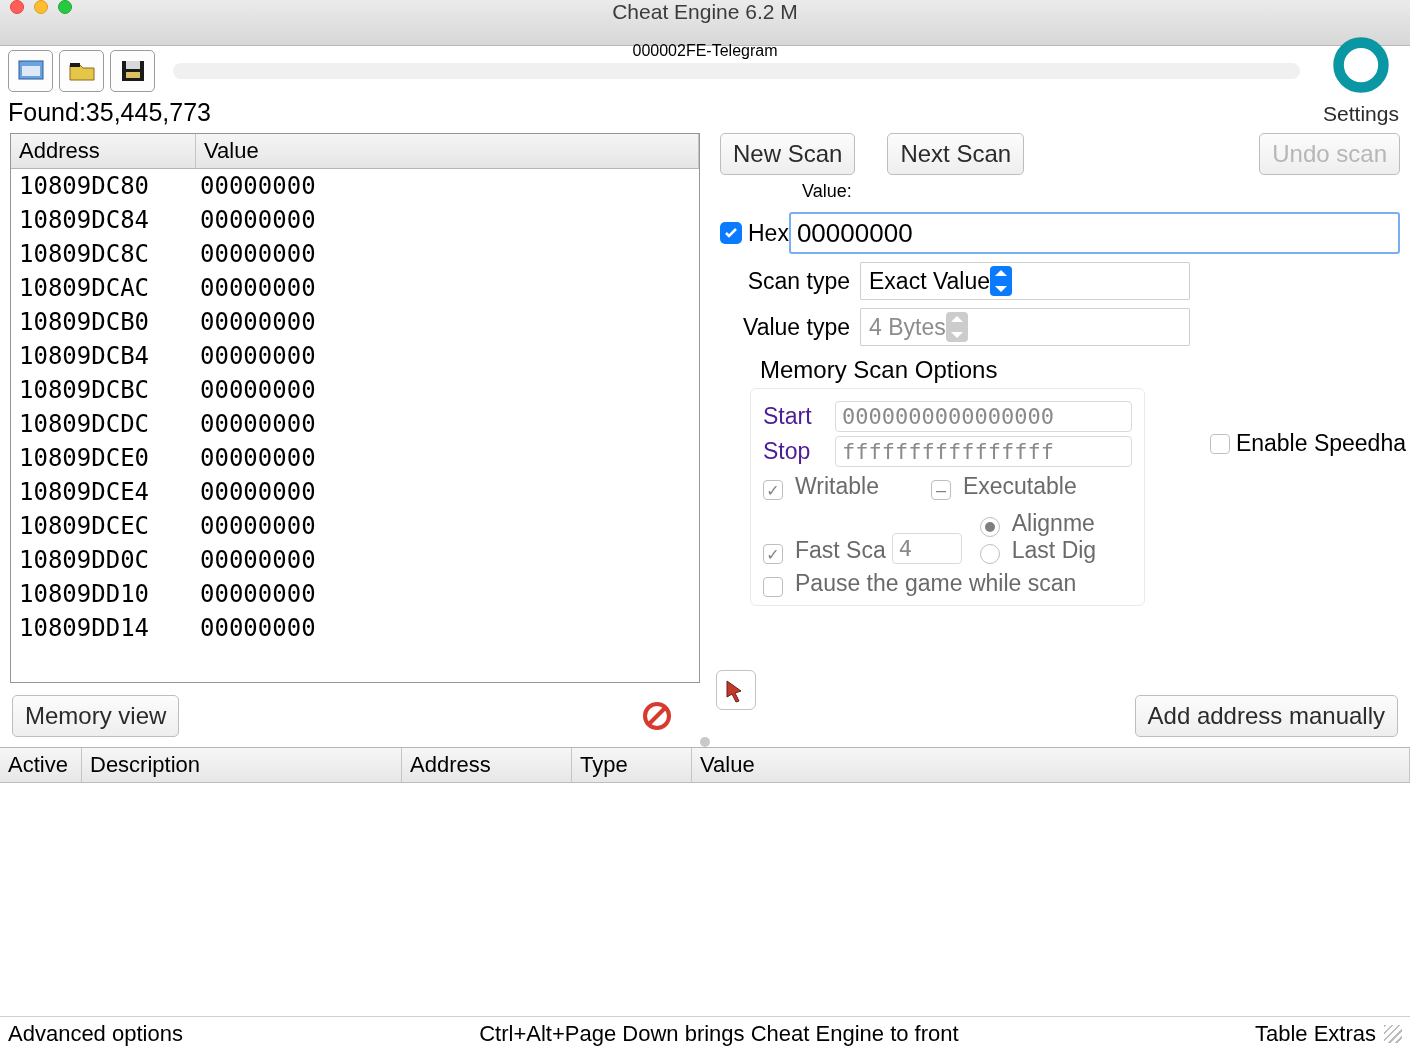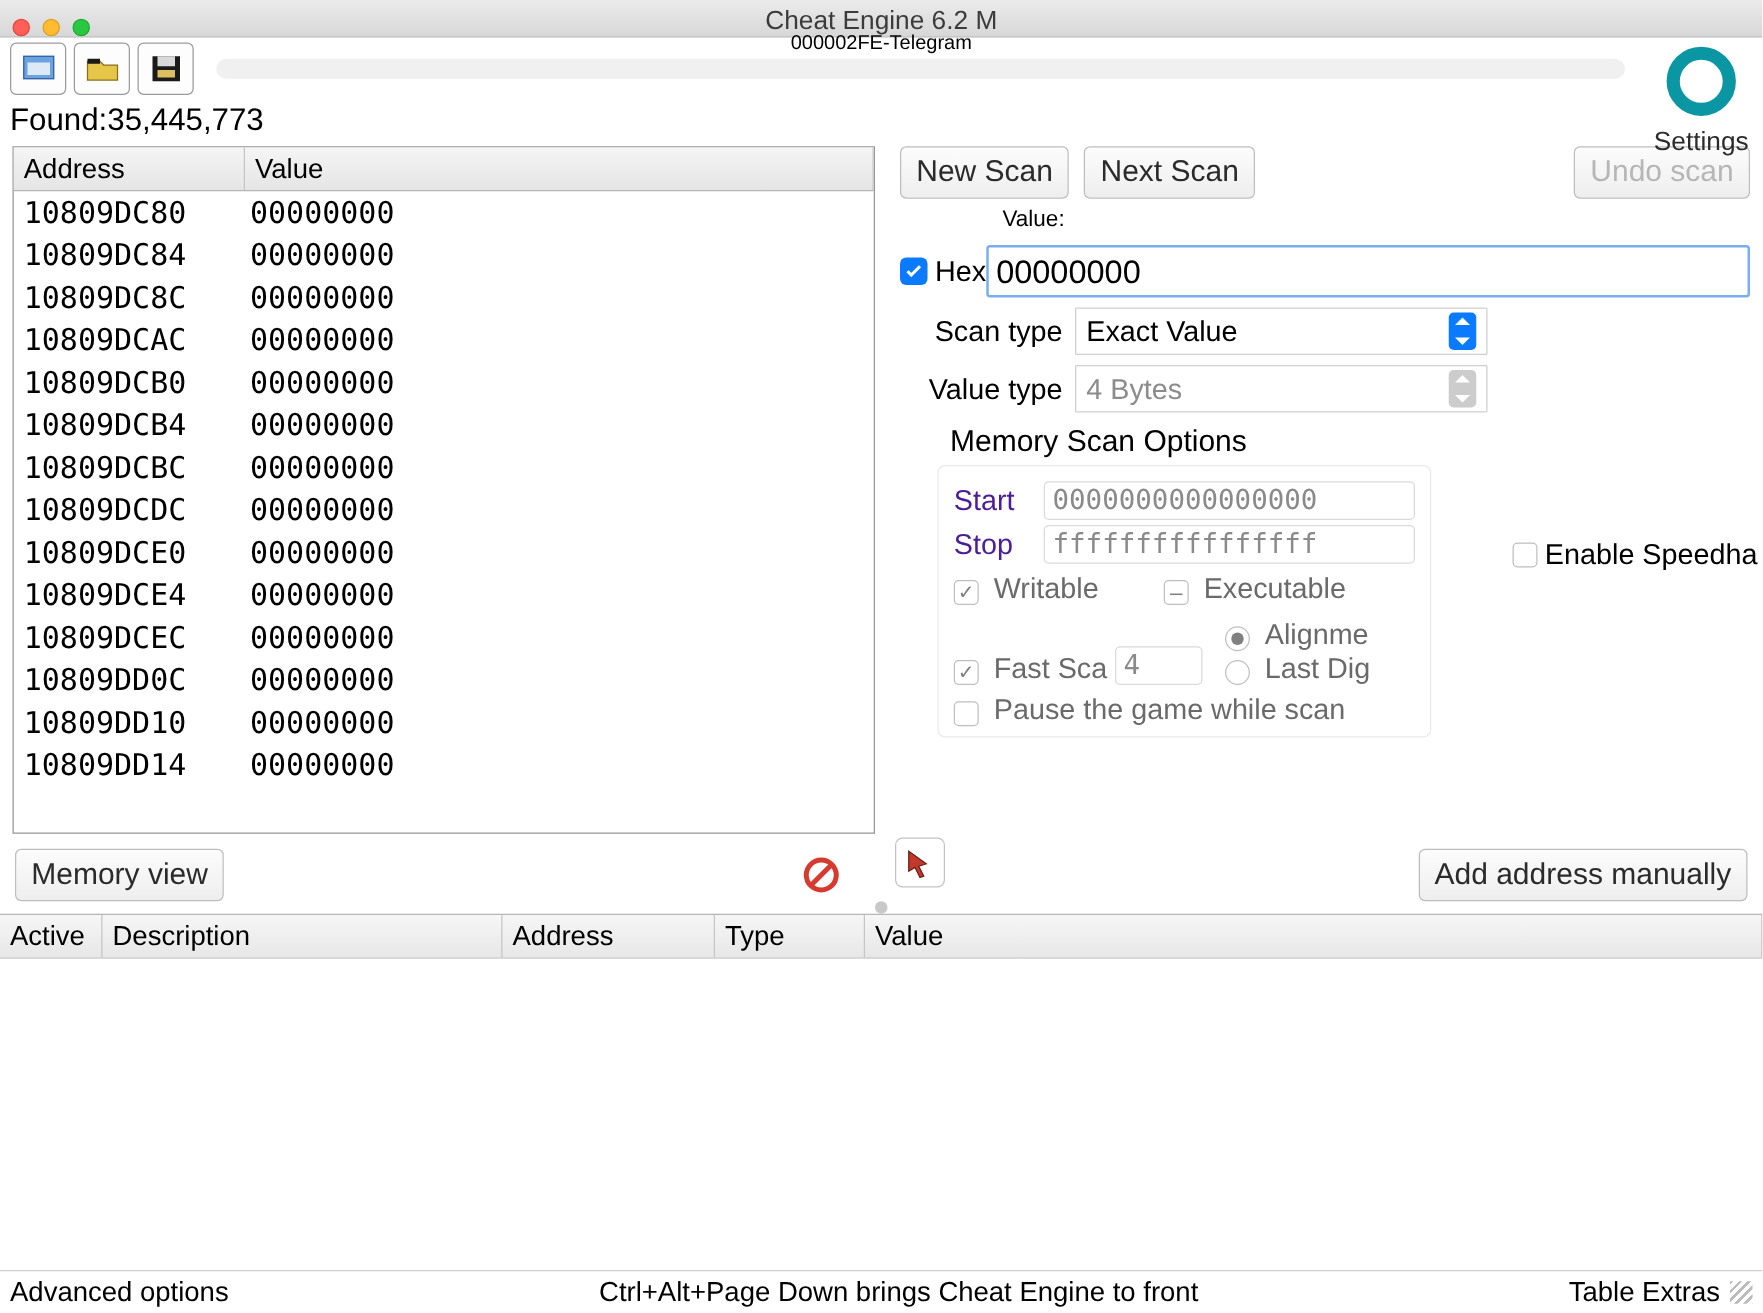--- a/index.html
+++ b/index.html
@@ -6,25 +6,25 @@
 body {
   width: 1410px;
   height: 1050px;
   font-family: -apple-system, "Helvetica Neue", Arial, sans-serif;
   font-size: 22px;
   background: #fff;
   overflow: hidden;
   position: relative;
 }
 .titlebar {
-  height: 30px;
+  height: 46px;
   background: linear-gradient(#ebebeb,#d7d7d7);
   border-bottom: 1px solid #b8b8b8;
   display: flex;
-  align-items: flex-end;
+  align-items: flex-start;
   position: relative;
 }
 .traffic { display:flex; gap:10px; margin-left:10px; }
 .dot { width:14px; height:14px; border-radius:50%; }
 .dot.r{background:#ff5f57;border:1px solid #e24640;}
 .dot.y{background:#febc2e;border:1px solid #dba023;}
 .dot.g{background:#28c840;border:1px solid #20a932;}
 .titlebar .title { position:absolute; left:0; right:0; text-align:center; font-size:21px; color:#3b3b3b; }
 
 .toolbar-row { display:flex; align-items:center; padding:4px 8px; position:relative; }
@@ -55,41 +55,41 @@
 .results-header .col-addr{width:185px;}
 .results-header .col-val{flex:1;}
 .results-body { height:510px; overflow-y:auto; }
 .result-row { display:flex; font-family:"Menlo","Consolas",monospace; font-size:24px; line-height:34px; }
 .result-row .addr{width:185px; padding-left:8px;}
 .result-row .val{flex:1; padding-left:4px;}
 .results-body::-webkit-scrollbar{width:14px;}
 .results-body::-webkit-scrollbar-thumb{background:#c0c0c0;border-radius:7px;}
 
 .scan-panel { flex:1; padding:6px 10px; font-size:23px; }
-.scan-buttons { display:flex; gap:12px; align-items:flex-start; }
+.scan-buttons { display:flex; gap:32px; align-items:flex-start; }
 .btn {
   background:linear-gradient(#fcfcfc,#eee); border:1px solid #bdbdbd; border-radius:5px;
   padding:6px 12px; font-size:24px; color:#2b2b2b;
 }
 .btn.disabled{color:#b6b6b6;}
 .scan-buttons .spacer{flex:1;}
 
 .value-row{display:flex; align-items:center; margin-top:10px;}
 .chk{width:22px;height:22px;border-radius:5px;background:#0a7aff;display:inline-flex;align-items:center;justify-content:center;margin-right:6px;}
 .chk svg{width:16px;height:16px;}
 .value-label-col{margin-left:82px;margin-top:6px;font-size:18px;}
 .value-input{
   flex:1; height:42px; border:2px solid #7aaef2; border-radius:3px; font-size:26px; padding:2px 6px;
   font-family:inherit; background:#fff; outline:none;
 }
 .form-row{display:flex;align-items:center; margin-top:8px;}
 .form-row .lbl{width:130px;text-align:right;margin-right:10px;font-size:23px;}
 .select{
   width:330px; height:38px; border:1px solid #cfcfcf; border-radius:1px; font-size:23px;
-  padding:2px 8px; display:flex; align-items:center; justify-content:space-between; background:#fff;
+  padding:2px 8px; display:flex; align-items:center; justify-content:flex-start; background:#fff;
 }
 .select.disabled{color:#8c8c8c;}
 .select-stepper{width:22px;height:30px;background:#0a7aff;border-radius:4px;position:relative;}
 .select-stepper::before,.select-stepper::after{content:'';position:absolute;left:5px;border-left:6px solid transparent;border-right:6px solid transparent;}
 .select-stepper::before{top:4px;border-bottom:6px solid #fff;}
 .select-stepper::after{bottom:4px;border-top:6px solid #fff;}
 .select-stepper.gray{background:#ccc;}
 
 .mso-title{margin-left:40px;margin-top:10px;font-size:24px;}
 .mso-box{margin-left:30px;margin-top:4px;width:395px;border:1px solid #eaeaea;border-radius:6px;padding:8px 12px;}

